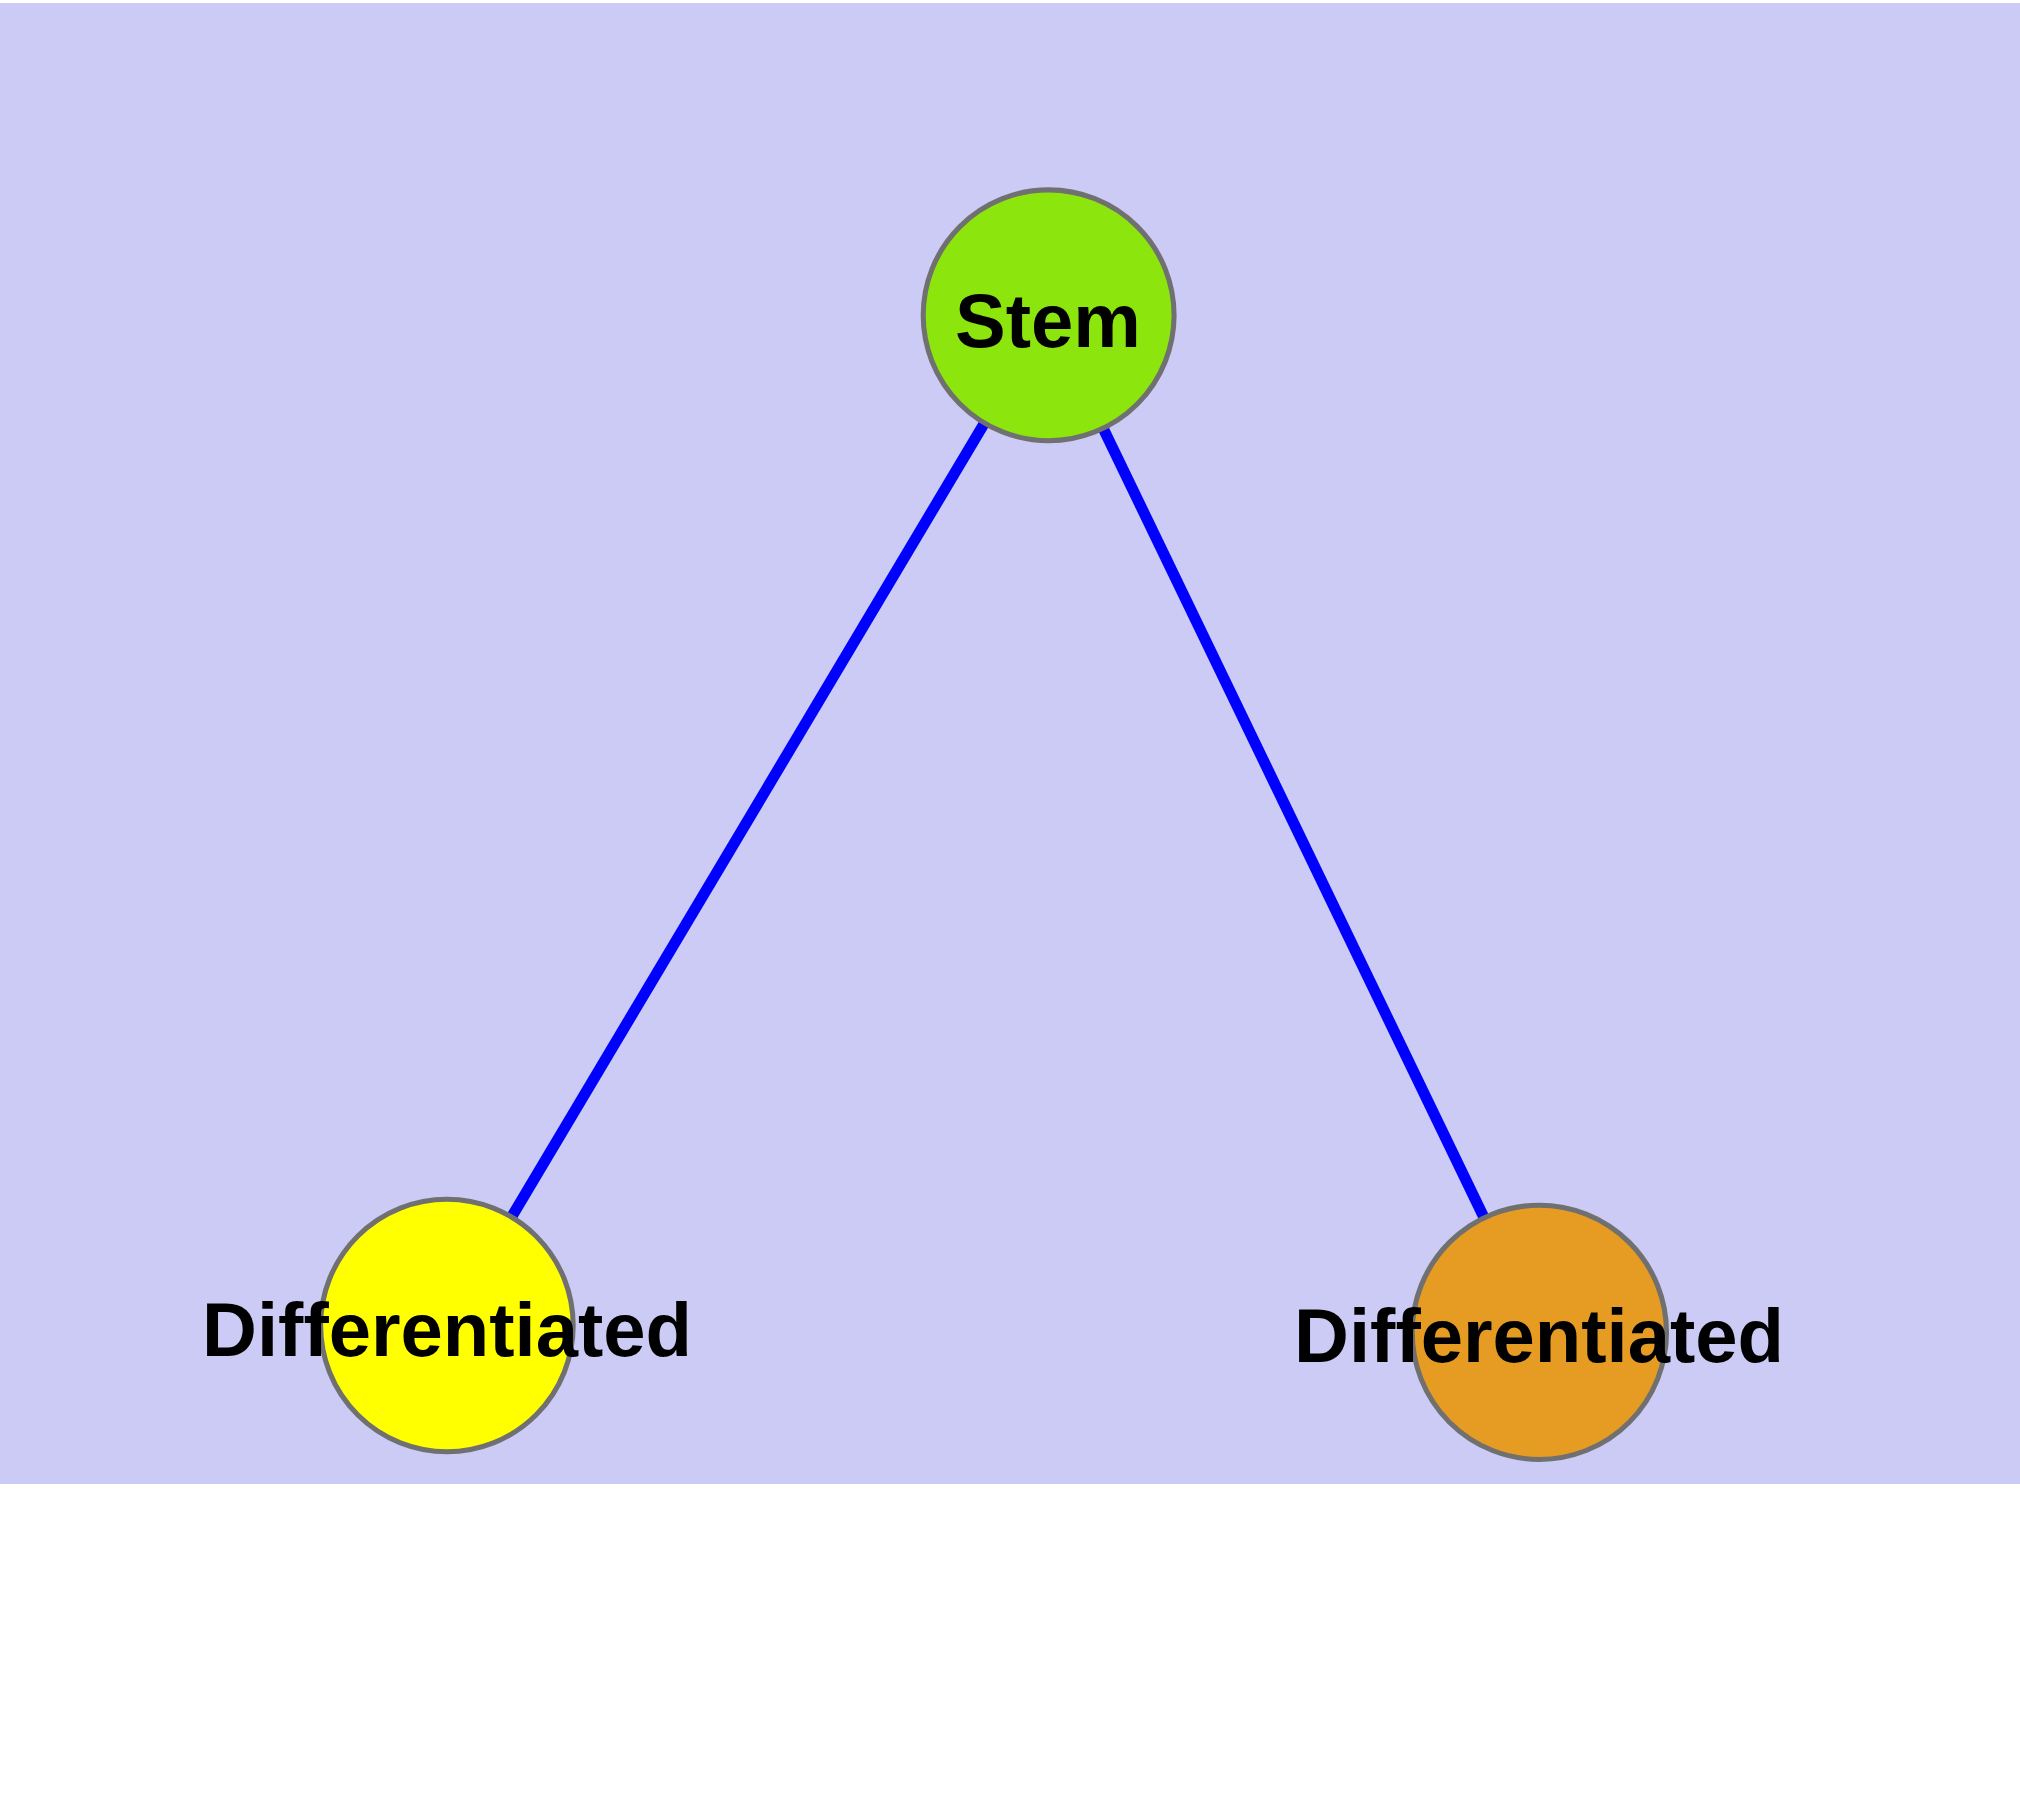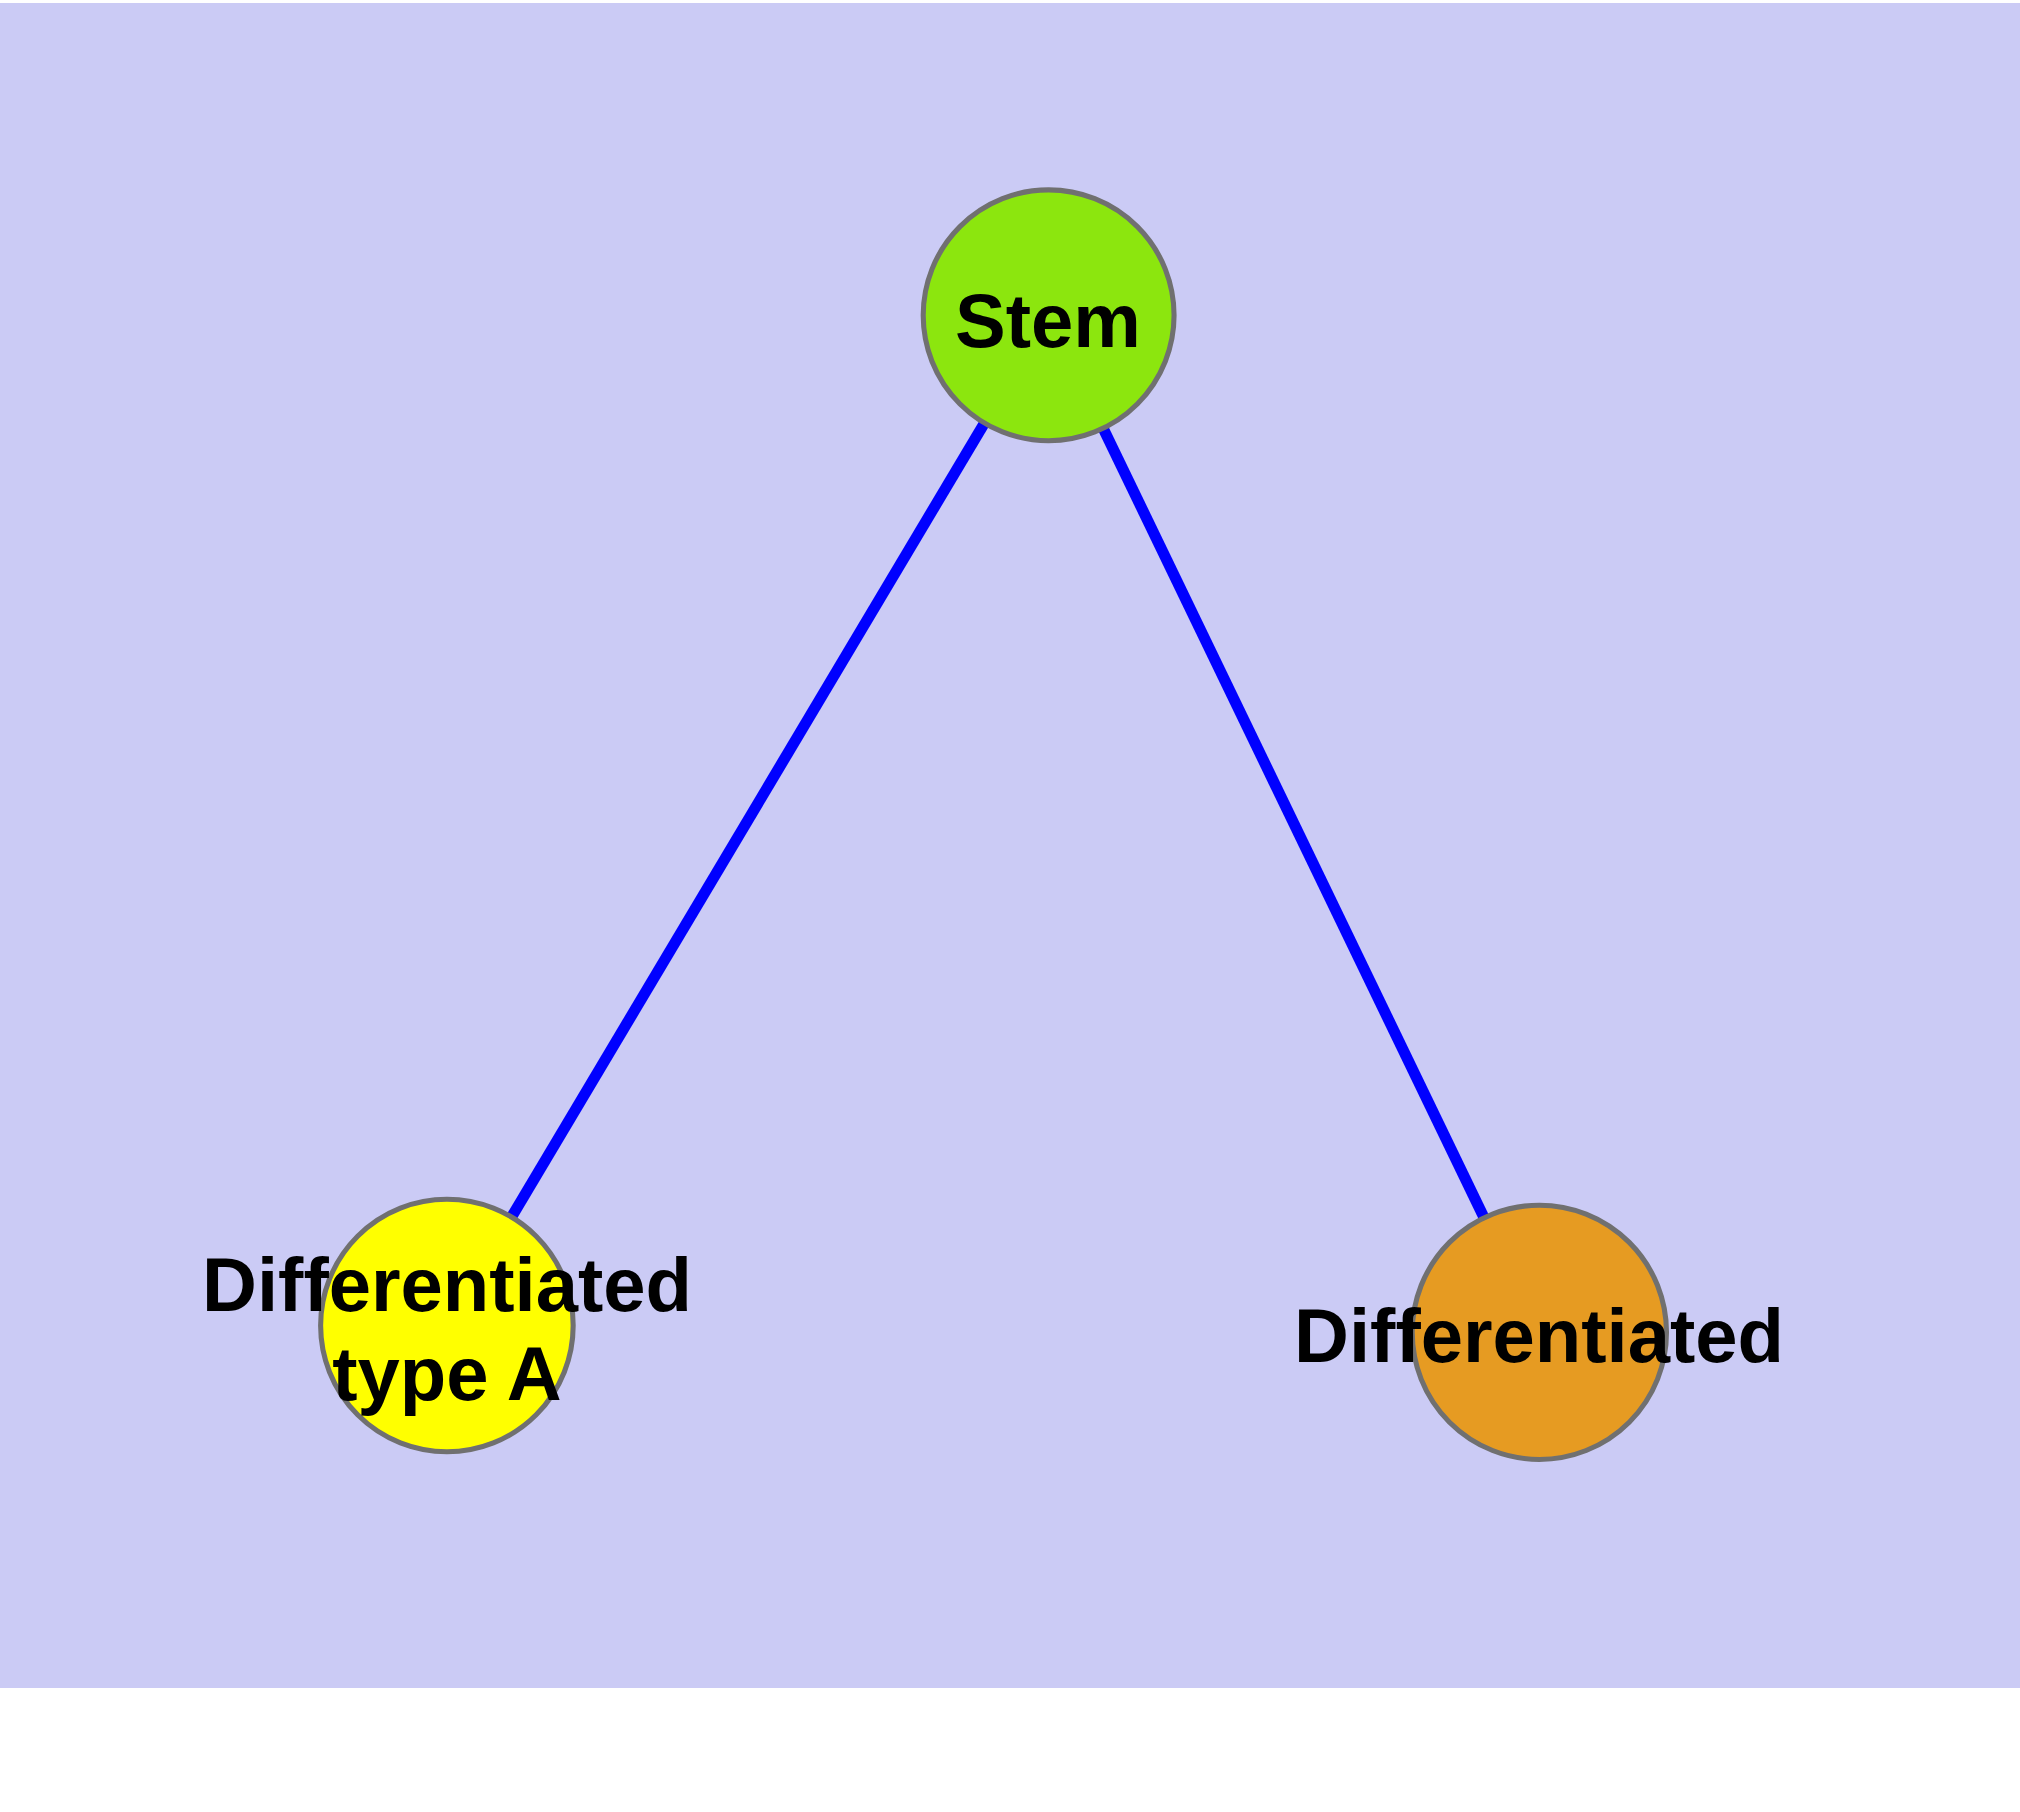--- a/index.html
+++ b/index.html
@@ -2,21 +2,21 @@
 <html style="font-size:13.6px"><head>
 <meta charset="utf-8">
 <style>
   html, body {
     margin: 0;
     padding: 0;
   }
   #canvas {
     position: relative;
     width: 2021px;
-    height: 1688px;
+    height: 1484px;
     overflow: hidden;
     font-family: "Liberation Sans", sans-serif;
   }
   #top-strip {
     position: absolute;
     left: 0; top: 0;
     width: 100%;
     height: 3.4px;
   }
   #graph-svg {
@@ -56,21 +56,20 @@
 
     <circle cx="1816" cy="1572" r="150" stroke-width="6" fill="#e69b22" stroke="#707070"></circle>
   </svg>
 
   <div class="node-label" style="left:1048px; top:320px;">
     <span>Stem</span>
   </div>
 
   <div class="node-label" style="left:447px; top:1329px;">
     <span>Differentiated</span>
-    <span>type A</span>
   </div>
 
   <div class="node-label" style="left:1539px; top:1335px;">
     <span>Differentiated</span>
   </div>
 
 </div>
 
 
 </body></html>

